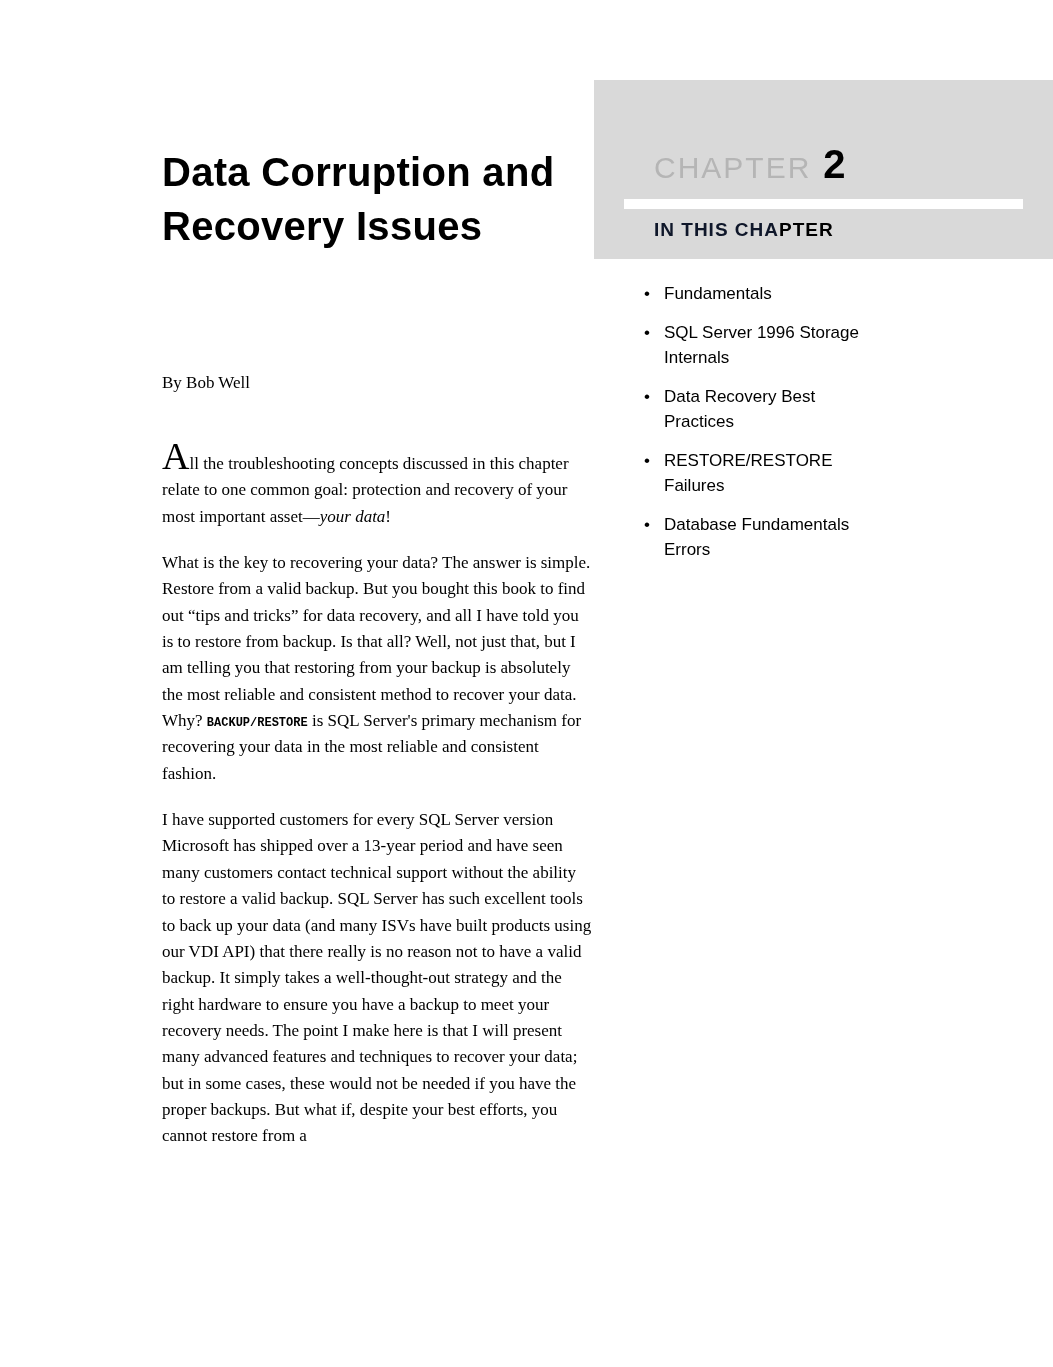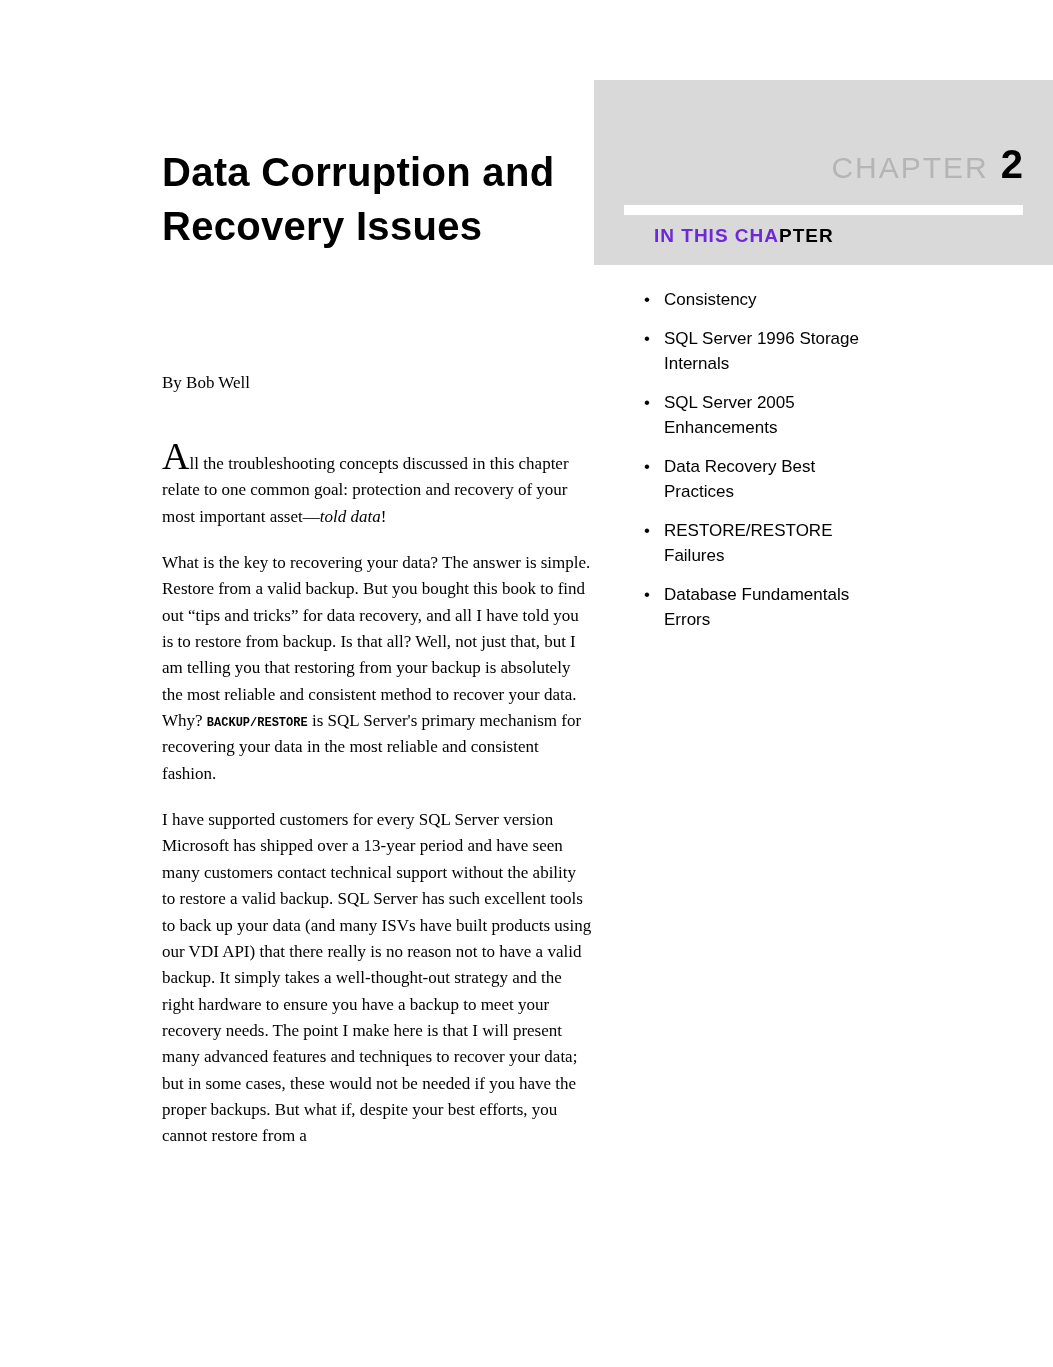--- a/index.html
+++ b/index.html
@@ -83,40 +83,40 @@
       display: inline-block;
     }
     .chapter-number {
       font-family: 'Helvetica Neue', Arial, sans-serif;
       font-size: 40px;
       font-weight: 700;
       color: #000000;
       margin-left: 8px;
     }
     .chapter-header-row {
-      text-align: right;
+      text-align: left;
       padding-left: 30px;
-      margin-bottom: 18px;
+      margin-bottom: 12px;
     }
     .divider-line {
       height: 10px;
       background: #ffffff;
       margin: 0 0 10px 0;
       width: 100%;
     }
     .in-this-chapter {
       font-family: 'Helvetica Neue', Arial, sans-serif;
       font-size: 19px;
       font-weight: 700;
       letter-spacing: 1px;
       color: #000000;
       padding-left: 30px;
     }
     .itc-prefix {
-      color: #6d28d9;
+      color: #0f172a;
     }
     .toc-list {
       list-style: none;
       padding: 22px 40px 0 50px;
       width: 310px;
     }
     .toc-item {
       font-family: 'Helvetica Neue', Arial, sans-serif;
       font-size: 17px;
       line-height: 1.5;
@@ -136,21 +136,21 @@
 <body>
 
 <div class="page">
 
   <div class="main-content">
     <h1 class="chapter-title">Data Corruption and Recovery Issues</h1>
 
     <p class="byline">By Bob Well</p>
 
     <p class="intro-para">
-      <span class="dropcap">A</span><span>ll the troubleshooting concepts discussed in this chapter relate to one common goal: protection and recovery of your most important asset—</span><em>told data</em><span>!</span>
+      <span class="dropcap">A</span><span>ll the troubleshooting concepts discussed in this chapter relate to one common goal: protection and recovery of your most important asset—</span><em>your data</em><span>!</span>
     </p>
 
     <p class="body-para">
       <span>What is the key to recovering your data? The answer is simple. Restore from a valid backup. But you bought this book to find out “tips and tricks” for data recovery, and all I have told you is to restore from backup. Is that all? Well, not just that, but I am telling you that restoring from your backup is absolutely the most reliable and consistent method to recover your data. Why? </span><span class="mono">BACKUP/RESTORE</span><span> is SQL Server's primary mechanism for recovering your data in the most reliable and consistent fashion.</span>
     </p>
 
     <p class="body-para">I have supported customers for every SQL Server version Microsoft has shipped over a 13-year period and have seen many customers contact technical support without the ability to restore a valid backup. SQL Server has such excellent tools to back up your data (and many ISVs have built products using our VDI API) that there really is no reason not to have a valid backup. It simply takes a well-thought-out strategy and the right hardware to ensure you have a backup to meet your recovery needs. The point I make here is that I will present many advanced features and techniques to recover your data; but in some cases, these would not be needed if you have the proper backups. But what if, despite your best efforts, you cannot restore from a</p>
   </div>
 
   <aside class="sidebar">
@@ -158,22 +158,21 @@
       <div class="chapter-header-row">
         <span class="chapter-label">CHAPTER</span>
         <span class="chapter-number">2</span>
       </div>
       <div class="divider-line"></div>
       <div class="in-this-chapter">
         <span class="itc-prefix">IN THIS CHA</span><span>PTER</span>
       </div>
     </div>
     <ul class="toc-list">
-      <li class="toc-item">Consistency</li>
+      <li class="toc-item">Fundamentals</li>
       <li class="toc-item">SQL Server 1996 Storage Internals</li>
-      <li class="toc-item">SQL Server 2005 Enhancements</li>
       <li class="toc-item">Data Recovery Best Practices</li>
       <li class="toc-item">RESTORE/RESTORE Failures</li>
       <li class="toc-item">Database Fundamentals Errors</li>
     </ul>
   </aside>
 
 </div>
 
 </body></html>

